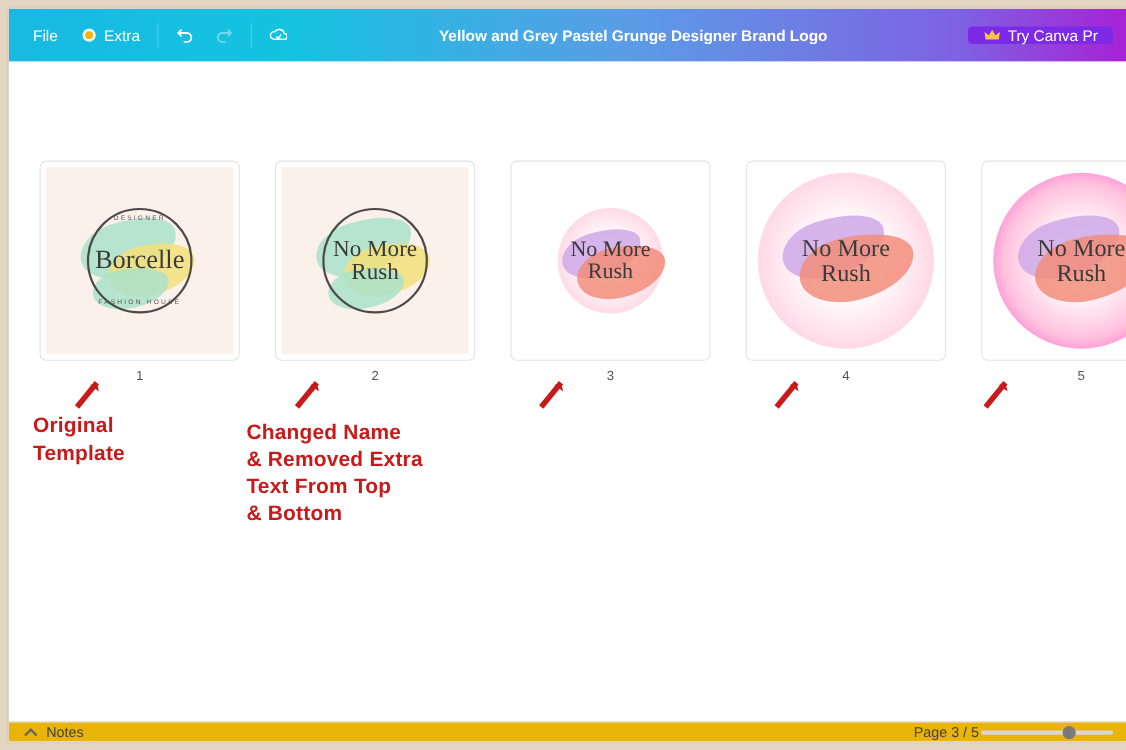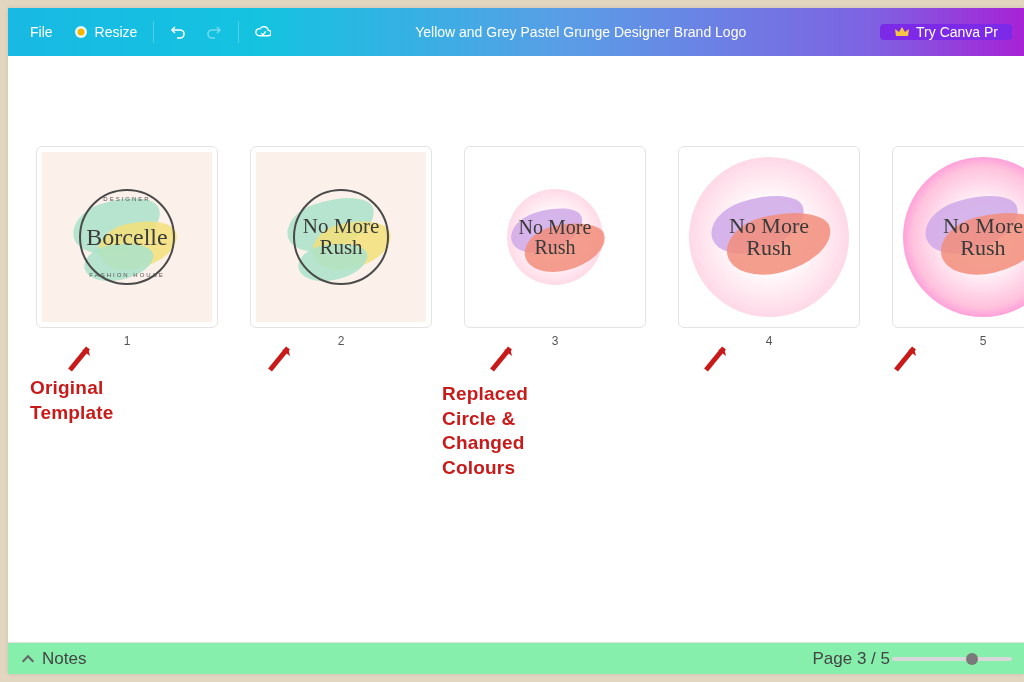--- a/index.html
+++ b/index.html
@@ -29,21 +29,21 @@
     padding: 6px 10px;
     border-radius: 4px;
     cursor: pointer;
     display: flex;
     align-items: center;
     gap: 6px;
     justify-content: flex-end;
   }
   .hicon { width: 16px; height: 16px; display: inline-flex; justify-content: center; align-items: center; }
   .hsep { width: 1px; height: 22px; background: rgba(255,255,255,.25); margin: 0 6px; }
-  .title { flex: 1; text-align: center; font-weight: 400; white-space: nowrap; overflow: hidden; text-overflow: ellipsis; padding: 0 8px; }
+  .title { flex: 1; text-align: center; font-weight: 700; white-space: nowrap; overflow: hidden; text-overflow: ellipsis; padding: 0 8px; }
   .trybtn {
     background: #7c2ae8;
     padding: 0 14px;
     border-radius: 4px;
     display: flex; align-items: center; gap: 6px;
     font-weight: 500; cursor: pointer;
     white-space: nowrap;
   }
 
   .canvas-area {
@@ -124,27 +124,27 @@
   .arrow {
     position: absolute;
     width: 34px; height: 34px;
     pointer-events: none;
   }
   .arrow svg { width: 100%; height: 100%; }
 
   .bottom-bar {
     position: absolute;
     left: 0; right: 0; bottom: 0;
-    height: 32px;
+    height: 18px;
     border-top: 1px solid #e0e0e0;
-    background: #86efac;
+    background: #eab308;
     display: flex;
     align-items: center;
     padding: 0 12px;
-    font-size: 17px;
+    font-size: 13px;
     color: #444;
   }
   .notes-btn { display: flex; align-items: center; gap: 6px; cursor: pointer; }
   .spacer { flex: 1; }
   .page-ind { margin-right: 2px; }
   .zoom {
     width: 120px; height: 4px;
     background: #d8d8d8;
     border-radius: 2px;
     position: relative;
@@ -167,21 +167,21 @@
     <div class="hbtn">
       <span>File</span>
     </div>
     <div class="hbtn">
       <span class="hicon">
         <svg viewBox="0 0 16 16">
             <circle cx="8" cy="8" r="6" fill="#fff" opacity=".9"></circle>
             <circle cx="8" cy="8" r="3.5" fill="#f5b400"></circle>
           </svg>
       </span>
-      <span>Resize</span>
+      <span>Extra</span>
     </div>
     <div class="hsep"></div>
     <div class="hbtn">
       <span class="hicon">
         <svg viewBox="0 0 16 16" fill="none" stroke="#fff" stroke-width="1.6">
             <path d="M5 3 2 6l3 3"></path>
             <path d="M2 6h8a4 4 0 0 1 0 8H7"></path>
           </svg>
       </span>
     </div>
@@ -322,24 +322,24 @@
     </div>
     <div class="arrow" style="left:882px;top:284px">
       <svg viewBox="0 0 34 34">
           <path d="M6 30 L24 8" stroke="#c91a1a" stroke-width="5"></path>
           <path d="M24 8 L18 10 L26 16 Z" fill="#c91a1a"></path>
         </svg>
     </div>
 
     <div class="annotation" style="left:22px;top:320px;white-space:pre">Original
 Template</div>
-    <div class="annotation" style="left:434px;top:326px;white-space:pre">Replaced
-Circle &amp;
-Changed
-Colours</div>
+    <div class="annotation" style="left:216px;top:326px;white-space:pre">Changed Name
+&amp; Removed Extra
+Text From Top
+&amp; Bottom</div>
   </div>
 
   <div class="bottom-bar">
     <div class="notes-btn">
       <span class="hicon" style="color:#666">
         <svg viewBox="0 0 12 12" fill="none" stroke="#666" stroke-width="1.6">
             <path d="M2 8l4-4 4 4"></path>
           </svg>
       </span>
       <span>Notes</span>

